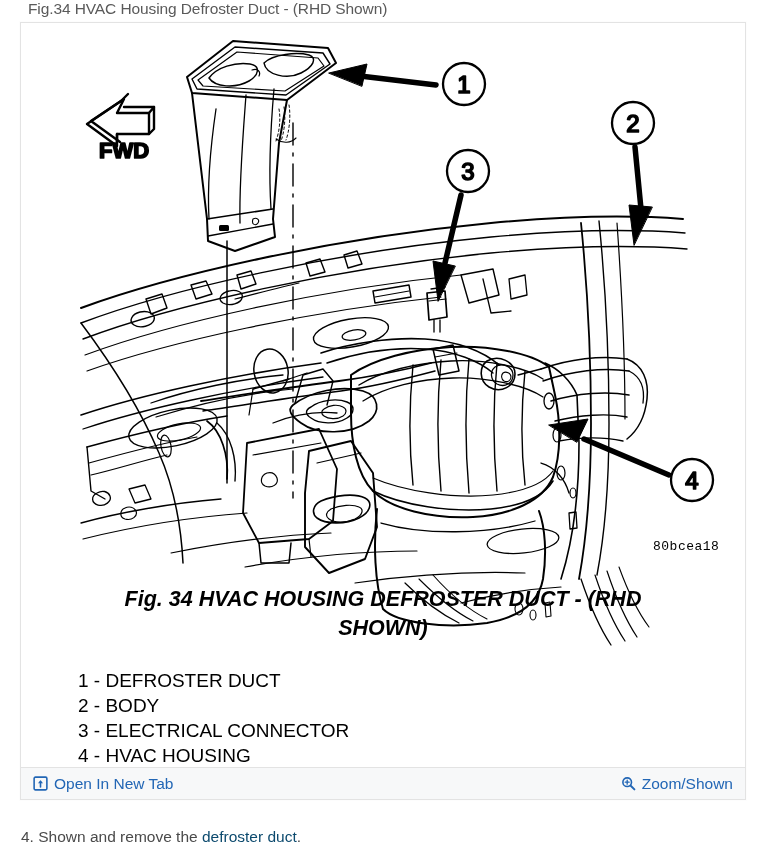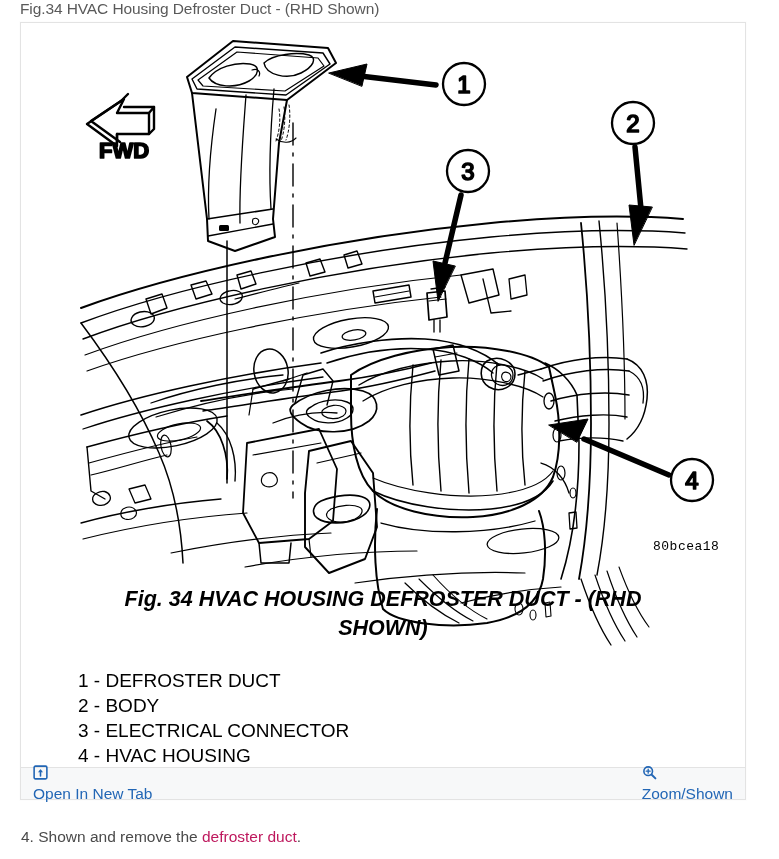--- a/index.html
+++ b/index.html
@@ -13,21 +13,21 @@
     height: 859px;
     font-family: "Liberation Sans", sans-serif;
     -webkit-font-smoothing: antialiased;
     overflow: hidden;
     position: relative;
   }
 
   
   .page-title {
     position: absolute;
-    left: 20px;
+    left: 28px;
     top: -1px;
     font-size: 15.5px;
     color: #5a5a5a;
     letter-spacing: -0.1px;
     white-space: nowrap;
     line-height: 20px;
   }
 
   
   .figure-card {
@@ -73,44 +73,43 @@
     background: #f7f8f9;
     border-top: 1px solid #e3e3e3;
     box-sizing: border-box;
     display: flex;
     align-items: center;
     justify-content: space-between;
     padding: 0 12px;
   }
   .footer-link {
     display: inline-flex;
-    align-items: flex-start;
+    align-items: flex-end;
     gap: 6px;
     color: #2266b5;
     font-size: 15.5px;
     text-decoration: none;
     cursor: pointer;
     line-height: 1;
     white-space: nowrap;
-    flex-direction: column;
   }
   .footer-link .ficon { display: inline-flex; align-items: center; }
 
   
   .instruction {
     position: absolute;
     left: 21px;
     top: 826px;
     font-size: 15.5px;
     color: #4a4a4a;
     line-height: 22px;
     white-space: nowrap;
   }
   .instruction .link {
-    color: #be185d;
+    color: #0c4a6e;
     cursor: pointer;
     text-decoration: none;
   }
 
   
   .dg-caption {
     font-family: "Liberation Sans", sans-serif;
     font-weight: bold;
     font-style: italic;
     font-size: 21.5px;

